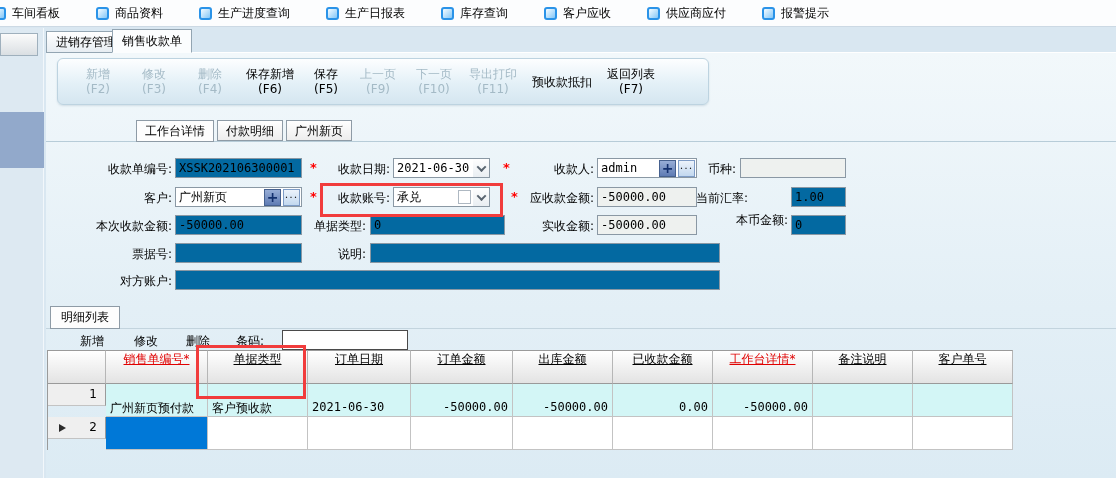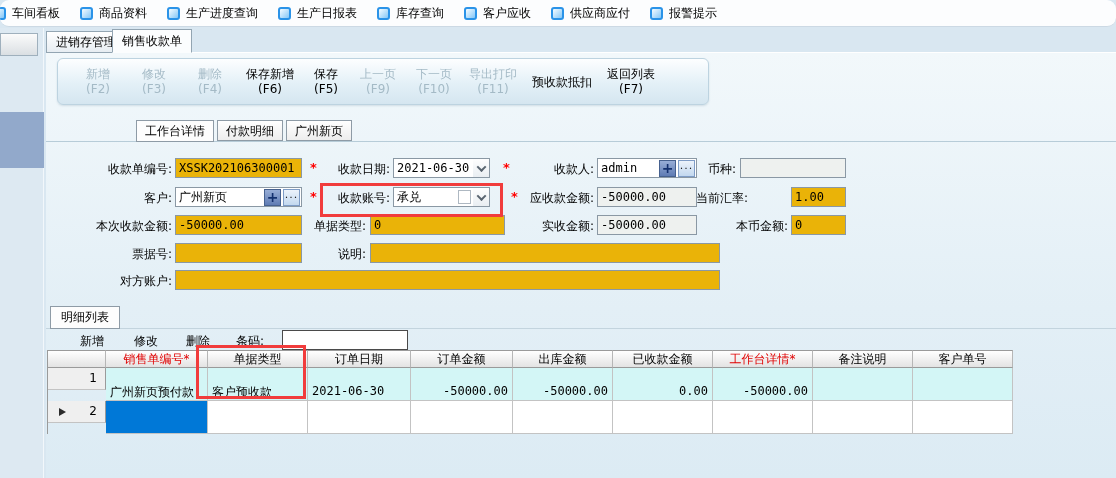--- a/index.html
+++ b/index.html
@@ -4,21 +4,21 @@
 <style>
   * { box-sizing: border-box; }
   html,body { margin:0; padding:0; }
   body {
     width:1116px; height:478px; position:relative; overflow:hidden;
     font-family:"DejaVu Sans","Liberation Sans",sans-serif; font-size:12px; color:#000;
     background:#d9e7f1;
   }
   
   .menubar{position:absolute;left:0;top:0;width:100%;height:27px;background:#fcfdfe;
-    border-bottom:1px solid #ccd9e4;display:flex;align-items:center;gap:20px;overflow:hidden;border-radius:9px;}
+    border-bottom:1px solid #ccd9e4;display:flex;align-items:center;gap:36px;overflow:hidden;}
   .menu-item{display:flex;align-items:center;gap:6px;white-space:nowrap;cursor:default;}
   .cube{width:13px;height:13px;border:2px solid #2a93e8;border-radius:3px;
     background:linear-gradient(135deg,#eaf7ff 10%,#8fccf8 90%);flex:0 0 auto;}
   .menu-item:first-child .cube{margin-left:-7px;}
   
   .leftstrip{position:absolute;left:0;top:28px;width:44px;bottom:0;background:#dde9f2;border-right:1px solid #f2f7fb;}
   .strip-btn{position:absolute;left:0;top:5px;width:38px;height:23px;background:linear-gradient(#fbfbfb,#dadfe3);border:1px solid #9fb0bd;}
   .strip-block{position:absolute;left:0;top:84px;width:44px;height:56px;background:#92a9cb;}
   
   .tab{position:absolute;line-height:21px;padding:0 9px;border:1px solid #93a5b2;
@@ -35,21 +35,21 @@
   .tbtn .key{display:block;}
   .tbtn.disabled{color:#a4bac6;}
   
   .subtabs{position:absolute;left:136px;top:120px;display:flex;z-index:2;}
   .subtab{height:21px;line-height:20px;padding:0 8px;border:1px solid #8e9ba6;margin-right:3px;
     background:linear-gradient(#ffffff,#ededed);cursor:default;}
   .subtab.active{background:#fdfdfd;height:22px;}
   .subtab-line{position:absolute;left:46px;right:0;top:141px;border-top:1px solid #b7ccd8;}
   
   .lbl{position:absolute;text-align:right;white-space:nowrap;}
-  .inp{position:absolute;height:20px;border:1px solid #8a98a4;background:#eab308;
+  .inp{position:absolute;height:20px;border:1px solid #8a98a4;background:#0369a1;
     font:12px "DejaVu Sans Mono","Liberation Mono",monospace;padding:1px 3px;color:#000;}
   .inp.ro{background:#eef1ef;}
   .star{position:absolute;color:#f00;font-weight:bold;font-size:13px;}
   .combo{position:absolute;height:20px;border:1px solid #8a98a4;background:#fff;display:flex;align-items:center;}
   .combo .txt{flex:1;font:12px "DejaVu Sans Mono","Liberation Mono",monospace;padding-left:3px;white-space:nowrap;overflow:hidden;}
   .combo .inner-box{width:13px;height:14px;border:1px solid #aeb8c2;background:#fff;margin-right:2px;}
   .arrow-zone{width:16px;height:100%;display:flex;align-items:center;justify-content:center;background:linear-gradient(#fefefe,#e9eef2);}
   .chev{width:7px;height:7px;border-right:2px solid #5a6570;border-bottom:2px solid #5a6570;transform:rotate(45deg) translate(-1px,-1px);}
   .field-btns{position:absolute;height:20px;border:1px solid #8a98a4;background:#fff;display:flex;align-items:center;padding-left:3px;}
   .field-btns .val{flex:1;font:12px "DejaVu Sans Mono","Liberation Mono",monospace;white-space:nowrap;overflow:hidden;}
@@ -61,23 +61,23 @@
   
   .dtab{position:absolute;left:50px;top:306px;height:23px;line-height:21px;padding:0 10px;
     background:#fdfdfd;border:1px solid #8e9ba6;z-index:2;cursor:default;}
   .dtab-line{position:absolute;left:46px;right:0;top:328px;border-top:1px solid #c3d4de;}
   .dbtn{position:absolute;top:333px;cursor:pointer;}
   .barcode-inp{position:absolute;left:282px;top:330px;width:126px;height:20px;border:1px solid #4a4a4a;background:#fff;
     font:12px "DejaVu Sans Mono","Liberation Mono",monospace;padding:1px 3px;}
   
   .grid{position:absolute;left:47px;top:350px;border-left:1px solid #9a9a9a;}
   .grow{display:flex;}
-  .hcell{height:18px;background:linear-gradient(#ffffff,#e3e3e3);border-right:1px solid #b6b6b6;
+  .hcell{height:34px;background:linear-gradient(#ffffff,#e3e3e3);border-right:1px solid #b6b6b6;
     border-top:1px solid #9a9a9a;border-bottom:1px solid #9a9a9a;text-align:center;line-height:16px;
-    font-size:12px;white-space:nowrap;overflow:hidden;cursor:default;}
+    font-size:12px;white-space:nowrap;overflow:hidden;cursor:default;text-decoration:underline;}
   .hcell.red{color:#e00000;}
   .cell{height:22px;border-right:1px solid #c3c3c3;border-bottom:1px solid #c3c3c3;background:#fff;
     font:12px "DejaVu Sans","Liberation Sans",sans-serif;padding:16px 4px;white-space:nowrap;overflow:hidden;}
   .cell.num{text-align:right;font-family:"DejaVu Sans Mono","Liberation Mono",monospace;}
   .cell.cyan{background:#d3f6f6;}
   .cell.sel{background:#0078d7;}
   .rowhdr{height:22px;background:#efefef;border-right:1px solid #9a9a9a;border-bottom:1px solid #c3c3c3;
     text-align:right;padding:3px 8px 0 0;position:relative;}
   .row-arrow{position:absolute;left:11px;top:7px;width:0;height:0;
     border-left:7px solid #2b2b2b;border-top:4px solid transparent;border-bottom:4px solid transparent;}
@@ -232,21 +232,21 @@
 
 <span class="lbl" style="left:76px;top:218px;width:96px;">本次收款金额:</span>
 <input class="inp" style="left: 175px; top: 215px; width: 127px;" value="-50000.00">
 
 <span class="lbl" style="left:302px;top:218px;width:64px;">单据类型:</span>
 <input class="inp" style="left: 370px; top: 215px; width: 135px;" value="0">
 
 <span class="lbl" style="left:506px;top:218px;width:88px;">实收金额:</span>
 <input class="inp ro" style="left: 597px; top: 215px; width: 100px;" value="-50000.00">
 
-<span class="lbl" style="left:726px;top:218px;width:62px;">本币金额:</span>
+<span class="lbl" style="left:726px;top:212px;width:62px;">本币金额:</span>
 <input class="inp" style="left: 791px; top: 215px; width: 55px;" value="0">
 
 <span class="lbl" style="left:84px;top:246px;width:88px;">票据号:</span>
 <input class="inp" style="left: 175px; top: 243px; width: 127px;" value="">
 
 <span class="lbl" style="left:322px;top:246px;width:44px;">说明:</span>
 <input class="inp" style="left: 370px; top: 243px; width: 350px;" value="">
 
 <span class="lbl" style="left:84px;top:273px;width:88px;">对方账户:</span>
 <input class="inp" style="left: 175px; top: 270px; width: 545px;" value="">

